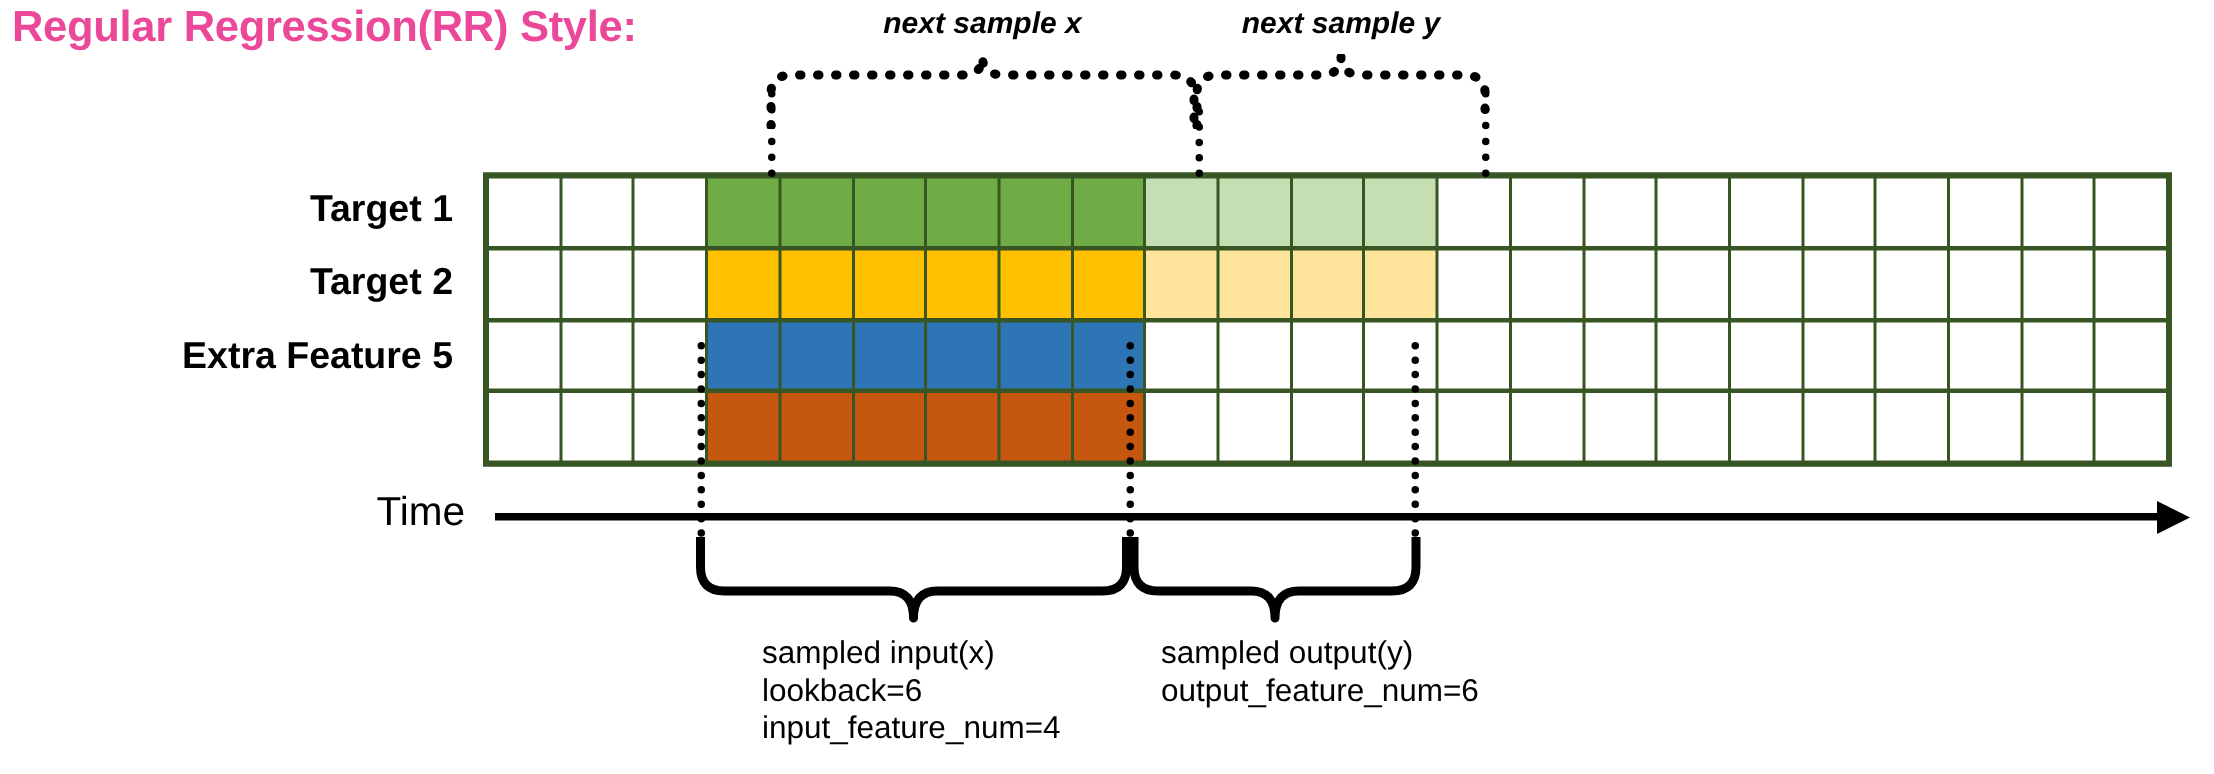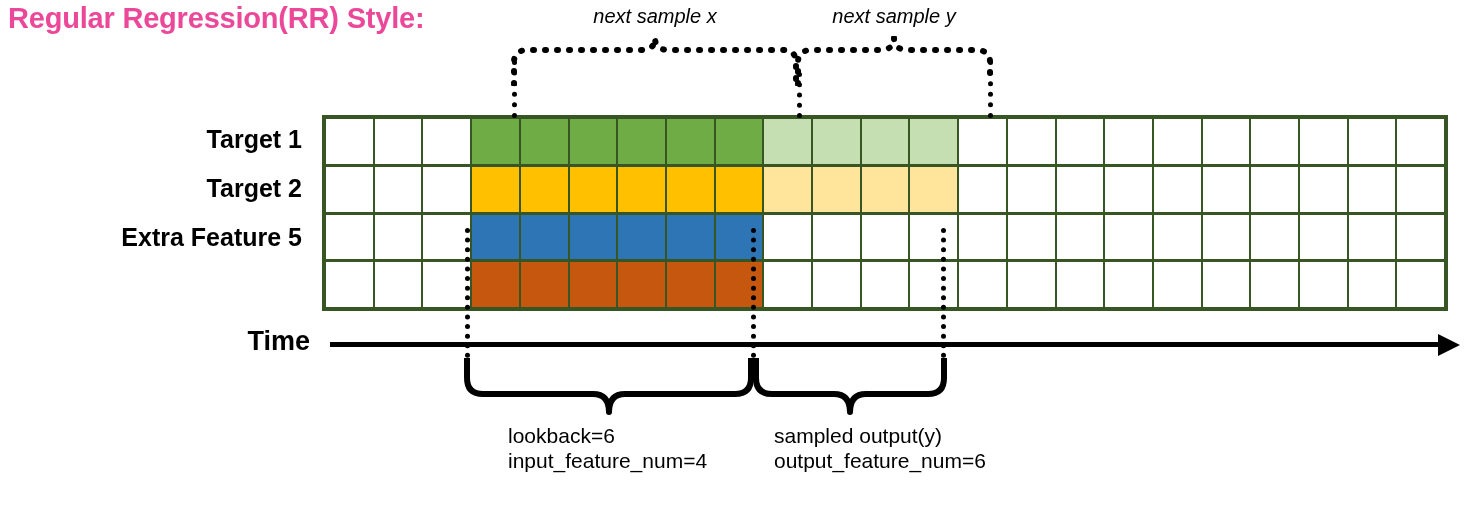--- a/index.html
+++ b/index.html
@@ -45,21 +45,21 @@
     margin:0 2px 0 0;
     min-width:0;
   }
   .grid-row{margin-bottom:3px;}
   .grid-row:last-child{margin-bottom:0;}
   .cell:last-child{margin-right:0;}
 
   
   .time-label{
     position:absolute;left:170px;top:326px;width:140px;
-    text-align:right;font-size:27px;font-weight:700;color:#000;
+    text-align:right;font-size:27px;font-weight:400;color:#000;
   }
   .time-axis{
     position:absolute;left:330px;top:342px;width:1112px;height:5px;
     background:#000;
   }
   .time-arrow{
     position:absolute;left:1438px;top:334px;
     width:0;height:0;
     border-left:22px solid #000;
     border-top:11px solid transparent;
@@ -69,21 +69,21 @@
   
   .vguide{
     position:absolute;width:0;
     border-left:5px dotted #000;
   }
 
   
   .top-brace{position:absolute;}
   .brace-label-top{
     position:absolute;
-    font-size:20px;font-style:italic;font-weight:400;color:#000;
+    font-size:20px;font-style:italic;font-weight:700;color:#000;
     white-space:nowrap;text-align:center;
   }
 
   
   .bot-brace{position:absolute;}
   .bot-text{
     position:absolute;
     font-size:21px;font-weight:500;color:#000;
     line-height:25px;white-space:nowrap;
   }
@@ -227,20 +227,21 @@
 
 <svg class="bot-brace" style="left:461px;top:356px;" width="296" height="62" viewBox="0 0 296 62">
   <path d="M 6 2 L 6 22 Q 6 38 22 38 L 132 38 Q 148 38 148 56 Q 148 38 164 38 L 274 38 Q 290 38 290 22 L 290 2" fill="none" stroke="#000" stroke-width="6" stroke-linecap="butt" stroke-linejoin="round"></path>
 </svg>
 
 <svg class="bot-brace" style="left:751px;top:356px;" width="198" height="62" viewBox="0 0 198 62">
   <path d="M 5 2 L 5 22 Q 5 38 21 38 L 83 38 Q 99 38 99 56 Q 99 38 115 38 L 177 38 Q 193 38 193 22 L 193 2" fill="none" stroke="#000" stroke-width="6" stroke-linecap="butt" stroke-linejoin="round"></path>
 </svg>
 
 <div class="bot-text" style="left:508px;top:423px;">
+  <div>sampled input(x)</div>
   <div>lookback=6</div>
   <div>input_feature_num=4</div>
 </div>
 
 <div class="bot-text" style="left:774px;top:423px;">
   <div>sampled output(y)</div>
   <div>output_feature_num=6</div>
 </div>
 
 </body></html>

